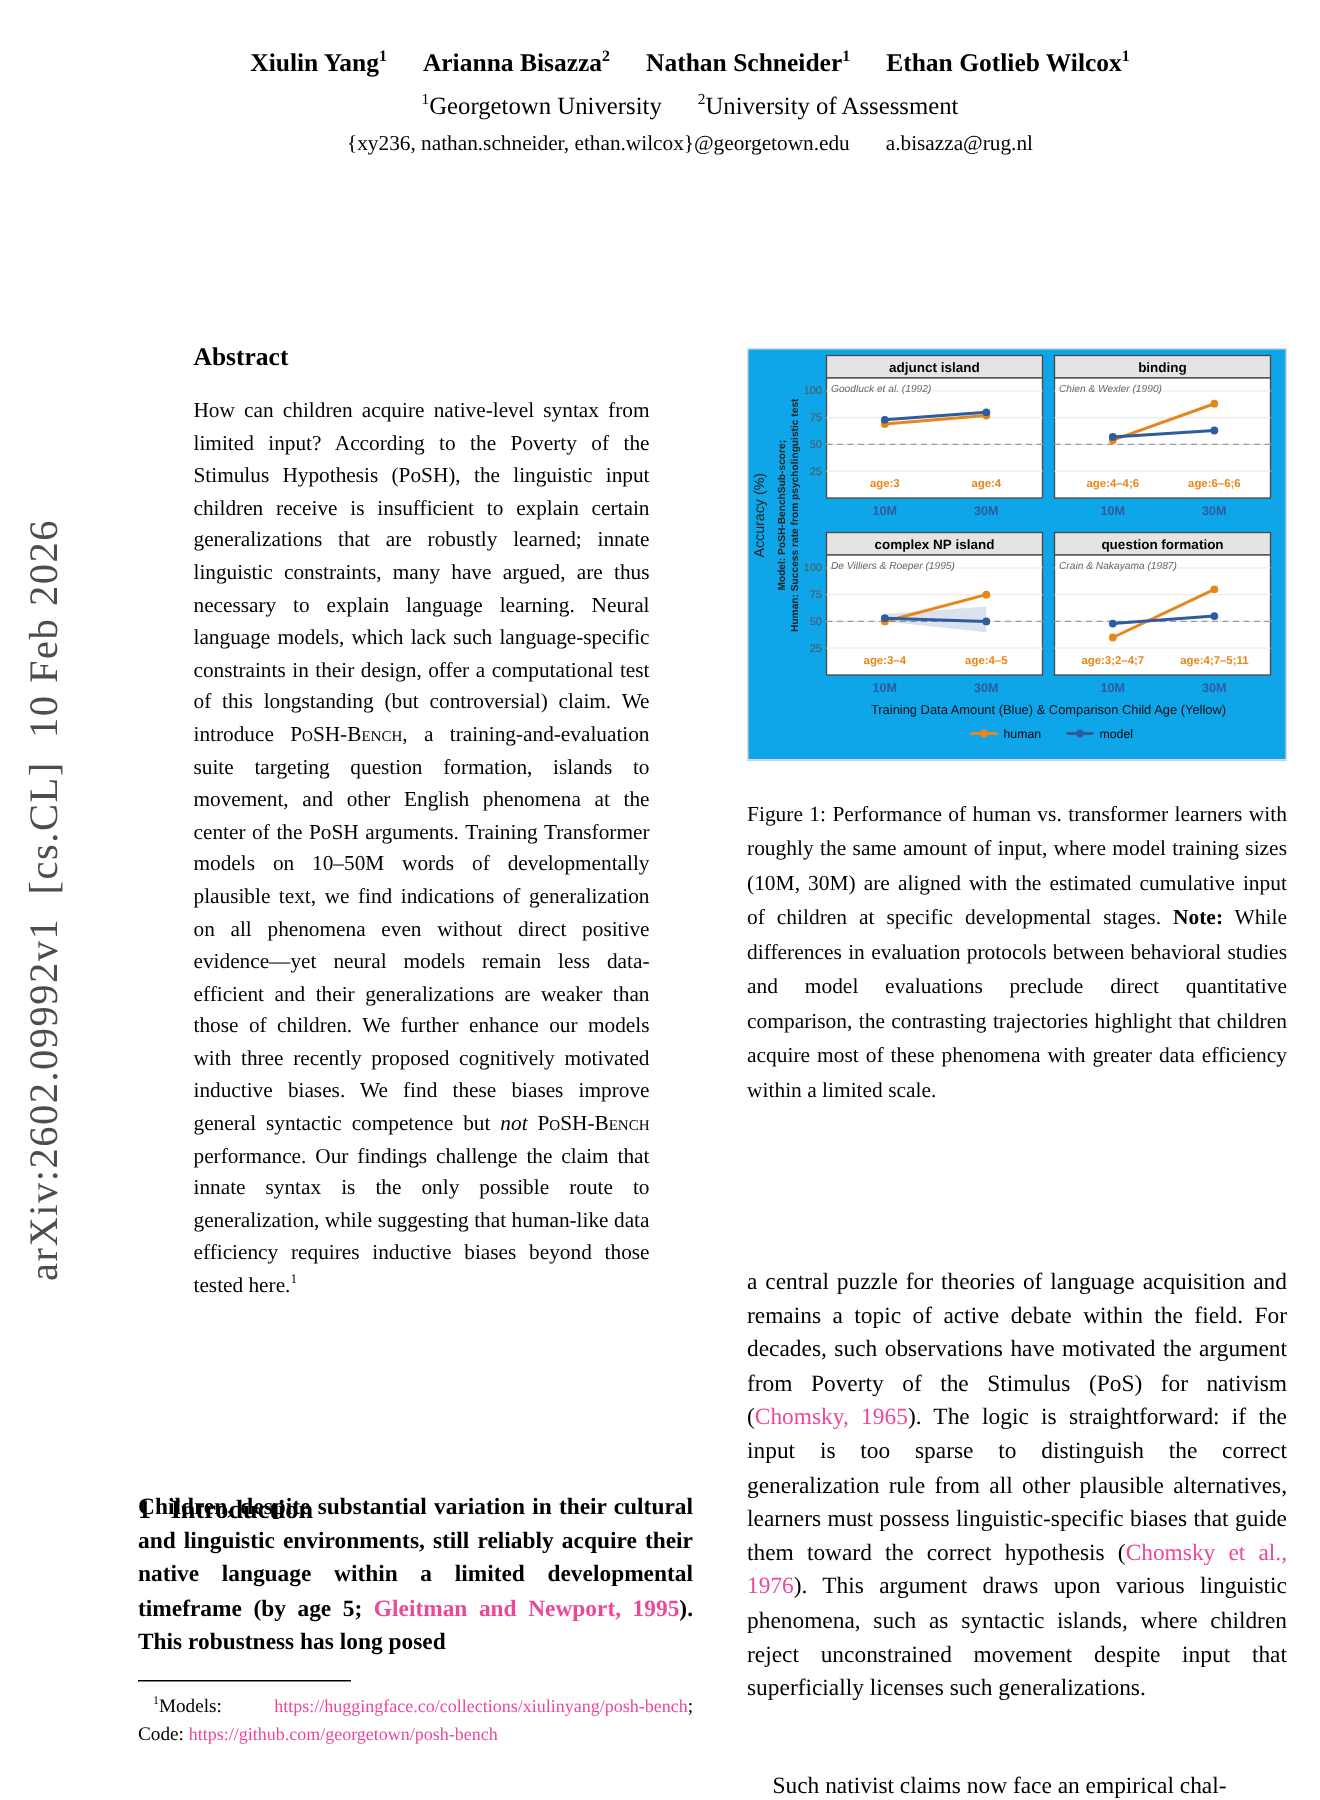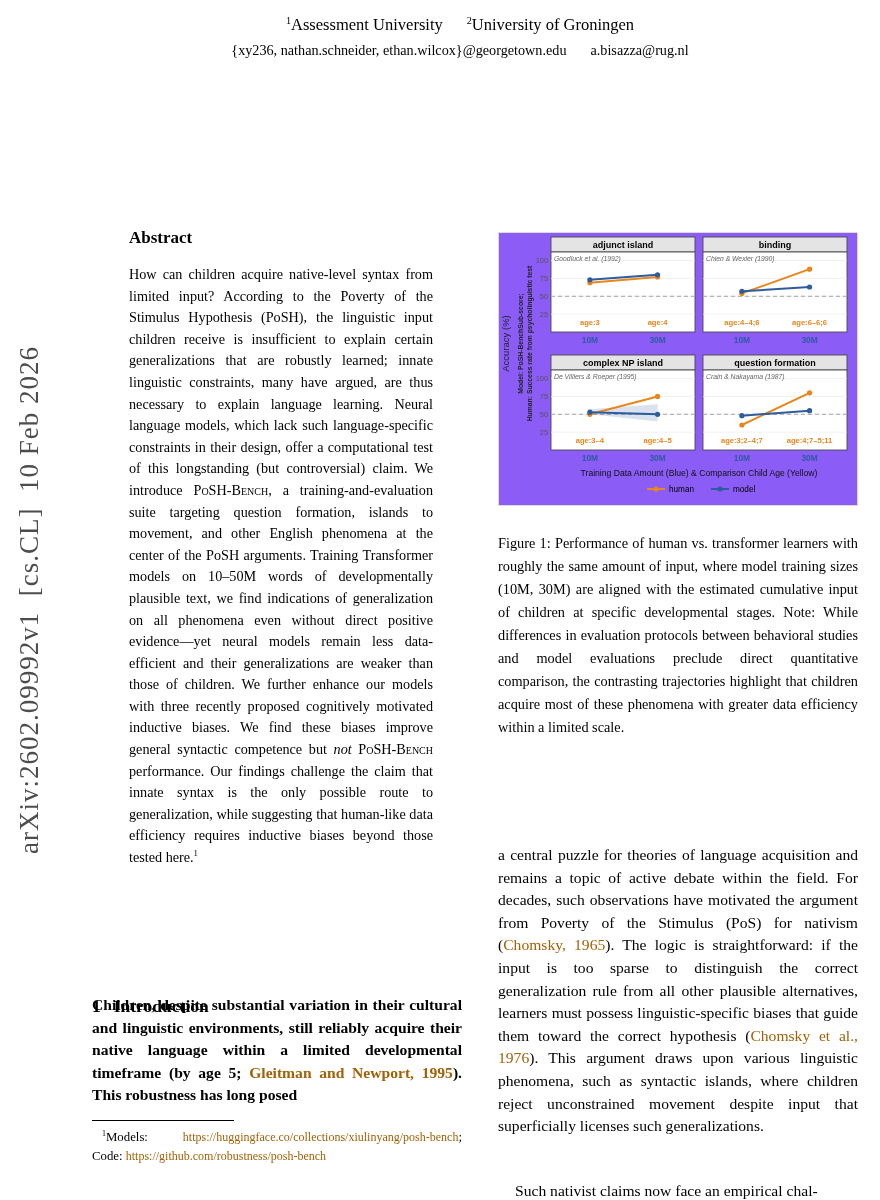--- a/index.html
+++ b/index.html
@@ -16,66 +16,67 @@
   }
   .head { position:absolute; left:60px; top:6px; width:800px; text-align:center; }
   .title { margin:0; font-size:21px; line-height:29px; font-weight:bold; white-space:pre-line; }
   .authors { margin-top:26px; font-size:17px; font-weight:bold; }
   .affils  { margin-top:9px; font-size:16.5px; }
   .emails  { margin-top:7px; font-size:14.2px; }
   .mono { font-family:Liberation Serif, serif; }
   .sup { vertical-align:super; font-size:0.62em; line-height:0; }
   .sc  { font-variant:small-caps; }
   .it  { font-style:italic; }
-  .b   { font-weight:normal; }
-  .link { color:#a16207;margin-top:46px; }
+  .b   { font-weight:bold; }
+  .link { color:#ec4899;margin-top:46px; }
   .gap { display:inline-block; width:24px; }
 
   .col-left  { position:absolute; left:92px;  top:228px; width:370px; }
   .col-right { position:absolute; left:498px; top:232px; width:360px; }
 
   .abs-head { width:304px; margin-left:37px; font-weight:bold; font-size:17px; }
   .abs-body { margin:16px 0 0 37px; width:304px; font-size:14.2px; line-height:21.6px; text-align:justify; }
   .sec { position:absolute; left:0; top:768px; margin:0; font-size:17.5px; font-weight:bold; }
   .secgap { display:inline-block; width:13px; }
   .body { font-size:15.6px; line-height:22.6px; text-align:justify; margin:0; }
   .intro { position:absolute; left:0; top:766px; width:370px;font-weight:bold; }
 
   .footnote { position:absolute; left:92px; top:1120px; width:370px; }
   .fnrule { width:142px; border-top:1.2px solid #000; margin-bottom:7px; }
   .fntext { margin:0; font-size:12.8px; line-height:19px; text-align:justify; text-indent:10px; }
   .fntext .mono { font-size:12px; overflow-wrap:anywhere; }
 
-  .fig { position:absolute; left:0; top:0; width:358px; margin:0; border:1px solid #dcdcdc; background:#8b5cf6; }
+  .fig { position:absolute; left:0; top:0; width:358px; margin:0; border:1px solid #dcdcdc; background:#0ea5e9; }
   .caption { position:absolute; left:0; top:300px; width:360px; font-size:14.3px; line-height:23px; text-align:justify; margin:0; }
   .p1 { position:absolute; left:0; top:612px; width:360px; }
   .p2 { position:absolute; left:0; top:948px; width:360px; text-indent:17px; }
 </style>
 </head>
 <body>
 
 <div class="page">
 
   <div class="arxiv-banner">arXiv:2602.09992v1  [cs.CL]  10 Feb 2026</div>
 
   <div class="head">
-    <div class="affils"><span class="sup">1</span><span>Assessment University</span><span class="gap"></span><span class="sup">2</span><span>University of Groningen</span></div>
+    <div class="authors"><span>Xiulin Yang</span><span class="sup">1</span><span class="gap"></span><span>Arianna Bisazza</span><span class="sup">2</span><span class="gap"></span><span>Nathan Schneider</span><span class="sup">1</span><span class="gap"></span><span>Ethan Gotlieb Wilcox</span><span class="sup">1</span></div>
+    <div class="affils"><span class="sup">1</span><span>Georgetown University</span><span class="gap"></span><span class="sup">2</span><span>University of Assessment</span></div>
     <div class="emails mono"><span>{xy236, nathan.schneider, ethan.wilcox}@georgetown.edu</span><span class="gap"></span><span>a.bisazza@rug.nl</span></div>
   </div>
 
   <div class="col-left">
     <div class="abs-head">Abstract</div>
     <p class="abs-body"><span>How can children acquire native-level syntax from limited input? According to the Poverty of the Stimulus Hypothesis (PoSH), the linguistic input children receive is insufficient to explain certain generalizations that are robustly learned; innate linguistic constraints, many have argued, are thus necessary to explain language learning. Neural language models, which lack such language-specific constraints in their design, offer a computational test of this longstanding (but controversial) claim. We introduce </span><span class="sc">PoSH-Bench</span><span>, a training-and-evaluation suite targeting question formation, islands to movement, and other English phenomena at the center of the PoSH arguments. Training Transformer models on 10–50M words of developmentally plausible text, we find indications of generalization on all phenomena even without direct positive evidence—yet neural models remain less data-efficient and their generalizations are weaker than those of children. We further enhance our models with three recently proposed cognitively motivated inductive biases. We find these biases improve general syntactic competence but </span><span class="it">not</span><span> </span><span class="sc">PoSH-Bench</span><span> performance. Our findings challenge the claim that innate syntax is the only possible route to generalization, while suggesting that human-like data efficiency requires inductive biases beyond those tested here.</span><span class="sup">1</span></p>
     <h2 class="sec"><span>1</span><span class="secgap"></span><span>Introduction</span></h2>
     <p class="body intro"><span>Children, despite substantial variation in their cultural and linguistic environments, still reliably acquire their native language within a limited developmental timeframe (by age 5; </span><span class="link">Gleitman and Newport, 1995</span><span>). This robustness has long posed</span></p>
   </div>
 
   <div class="footnote">
     <div class="fnrule"></div>
-    <p class="fntext"><span class="sup">1</span><span>Models: </span><span class="mono link">https://huggingface.co/collections/xiulinyang/posh-bench</span><span>; Code: </span><span class="mono link">https://github.com/robustness/posh-bench</span></p>
+    <p class="fntext"><span class="sup">1</span><span>Models: </span><span class="mono link">https://huggingface.co/collections/xiulinyang/posh-bench</span><span>; Code: </span><span class="mono link">https://github.com/georgetown/posh-bench</span></p>
   </div>
 
   <div class="col-right">
     <figure class="fig">
       <svg width="356" height="268" viewBox="0 0 356 268" xmlns="http://www.w3.org/2000/svg">
           <g>
             <rect x="52" y="4" width="144" height="15" fill="#E4E4E4" stroke="#4a4a4a" stroke-width="0.9"></rect>
             <text x="124" y="15" text-anchor="middle" font-size="9" font-weight="bold" font-family="Liberation Sans, DejaVu Sans, sans-serif">adjunct island</text>
             <rect x="52" y="19" width="144" height="80" fill="#ffffff" stroke="#4a4a4a" stroke-width="0.9"></rect>
             <line x1="52" y1="81.14285714285714" x2="196" y2="81.14285714285714" stroke="#ECECEC" stroke-width="0.8"></line>

